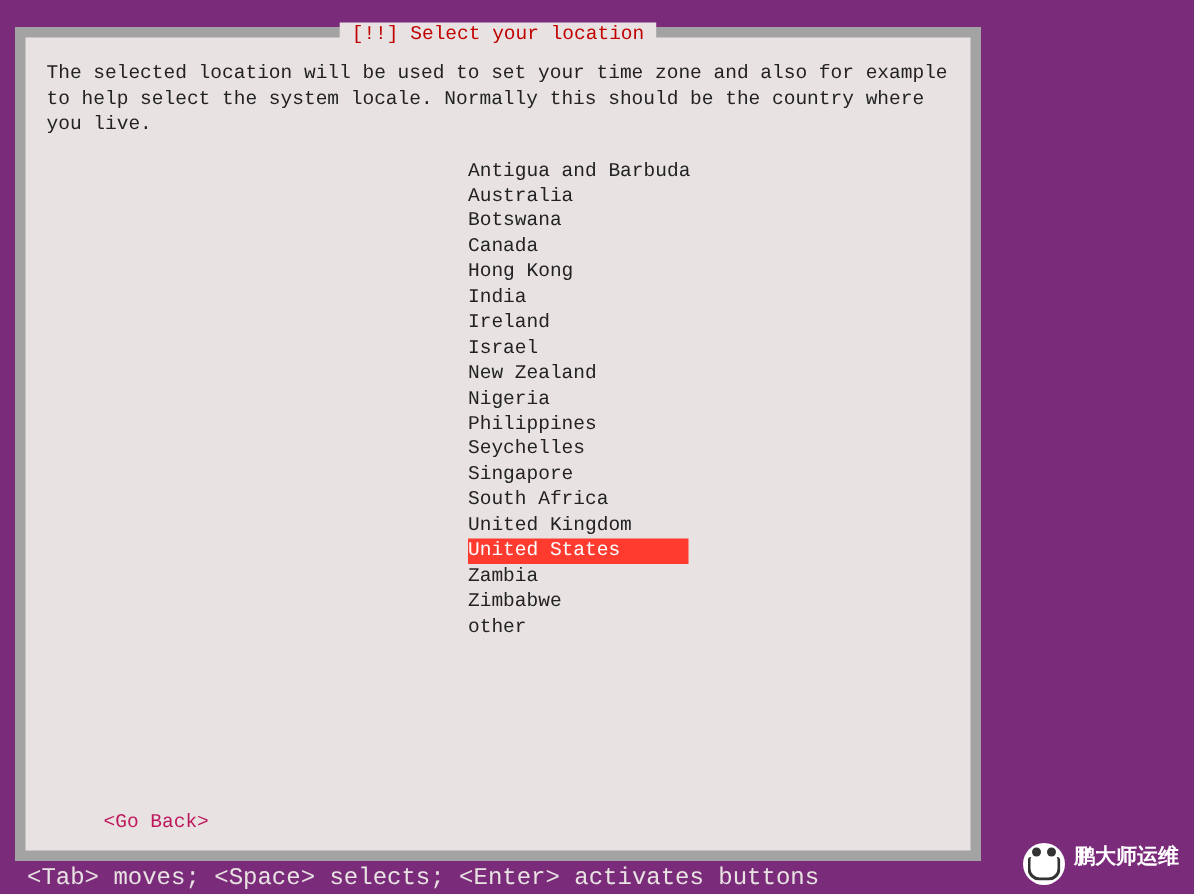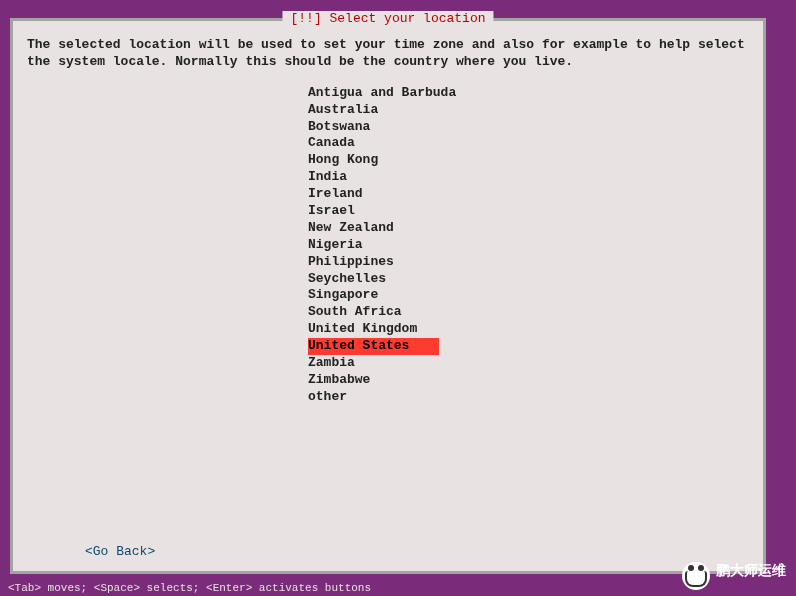--- a/index.html
+++ b/index.html
@@ -13,79 +13,77 @@
       background: #7a2b7a;
       font-family: "Courier New", monospace;
       font-size: 13px;
       position: relative;
       overflow: hidden;
     }
     .dialog {
       position: absolute;
       top: 18px;
       left: 10px;
-      width: 756px;
+      width: 644px;
       height: 556px;
       background: #e8e2e2;
-      border: 3px solid #a3a3a3;
+      border: 7px solid #a3a3a3;
     }
     .dialog-title {
       position: absolute;
       top: -10px;
       left: 50%;
       transform: translateX(-50%);
       background: #e8e2e2;
       padding: 0 8px;
       color: #c00000;
       font-weight: normal;
       white-space: nowrap;
     }
     .content {
       padding: 16px 14px;
       color: #222;
       line-height: 1.3;
-      font-weight: bold;
     }
     .paragraph {
       margin-bottom: 14px;
       white-space: pre-wrap;
     }
     .prompt {
       margin-bottom: 10px;
     }
     .list-container {
       margin-left: 268px;
       margin-top: 10px;
     }
     .list-item {
       white-space: pre;
       line-height: 1.3;
       cursor: pointer;
       margin-left: 13px;
     }
     .list-item.selected {
       background: #ff3b2f;
-      color: #000000;
+      color: #ffffff;
       display: inline-block;
-      padding-right: 30px;
+      padding-right: 46px;
     }
     .go-back {
       position: absolute;
       bottom: 12px;
       left: 52px;
-      color: #0c4a6e;
+      color: #be185d;
       cursor: pointer;
-      margin-left: 20px;
     }
     .footer-hint {
       position: absolute;
       bottom: 2px;
-      left: 8px;
+      left: 18px;
       color: #e8e2e2;
-      font-size: 11px;
+      font-size: 16px;
     }
     .watermark {
       position: absolute;
       bottom: 6px;
       right: 10px;
       display: flex;
       align-items: flex-start;
       gap: 6px;
       color: #fff;
       font-family: sans-serif;

